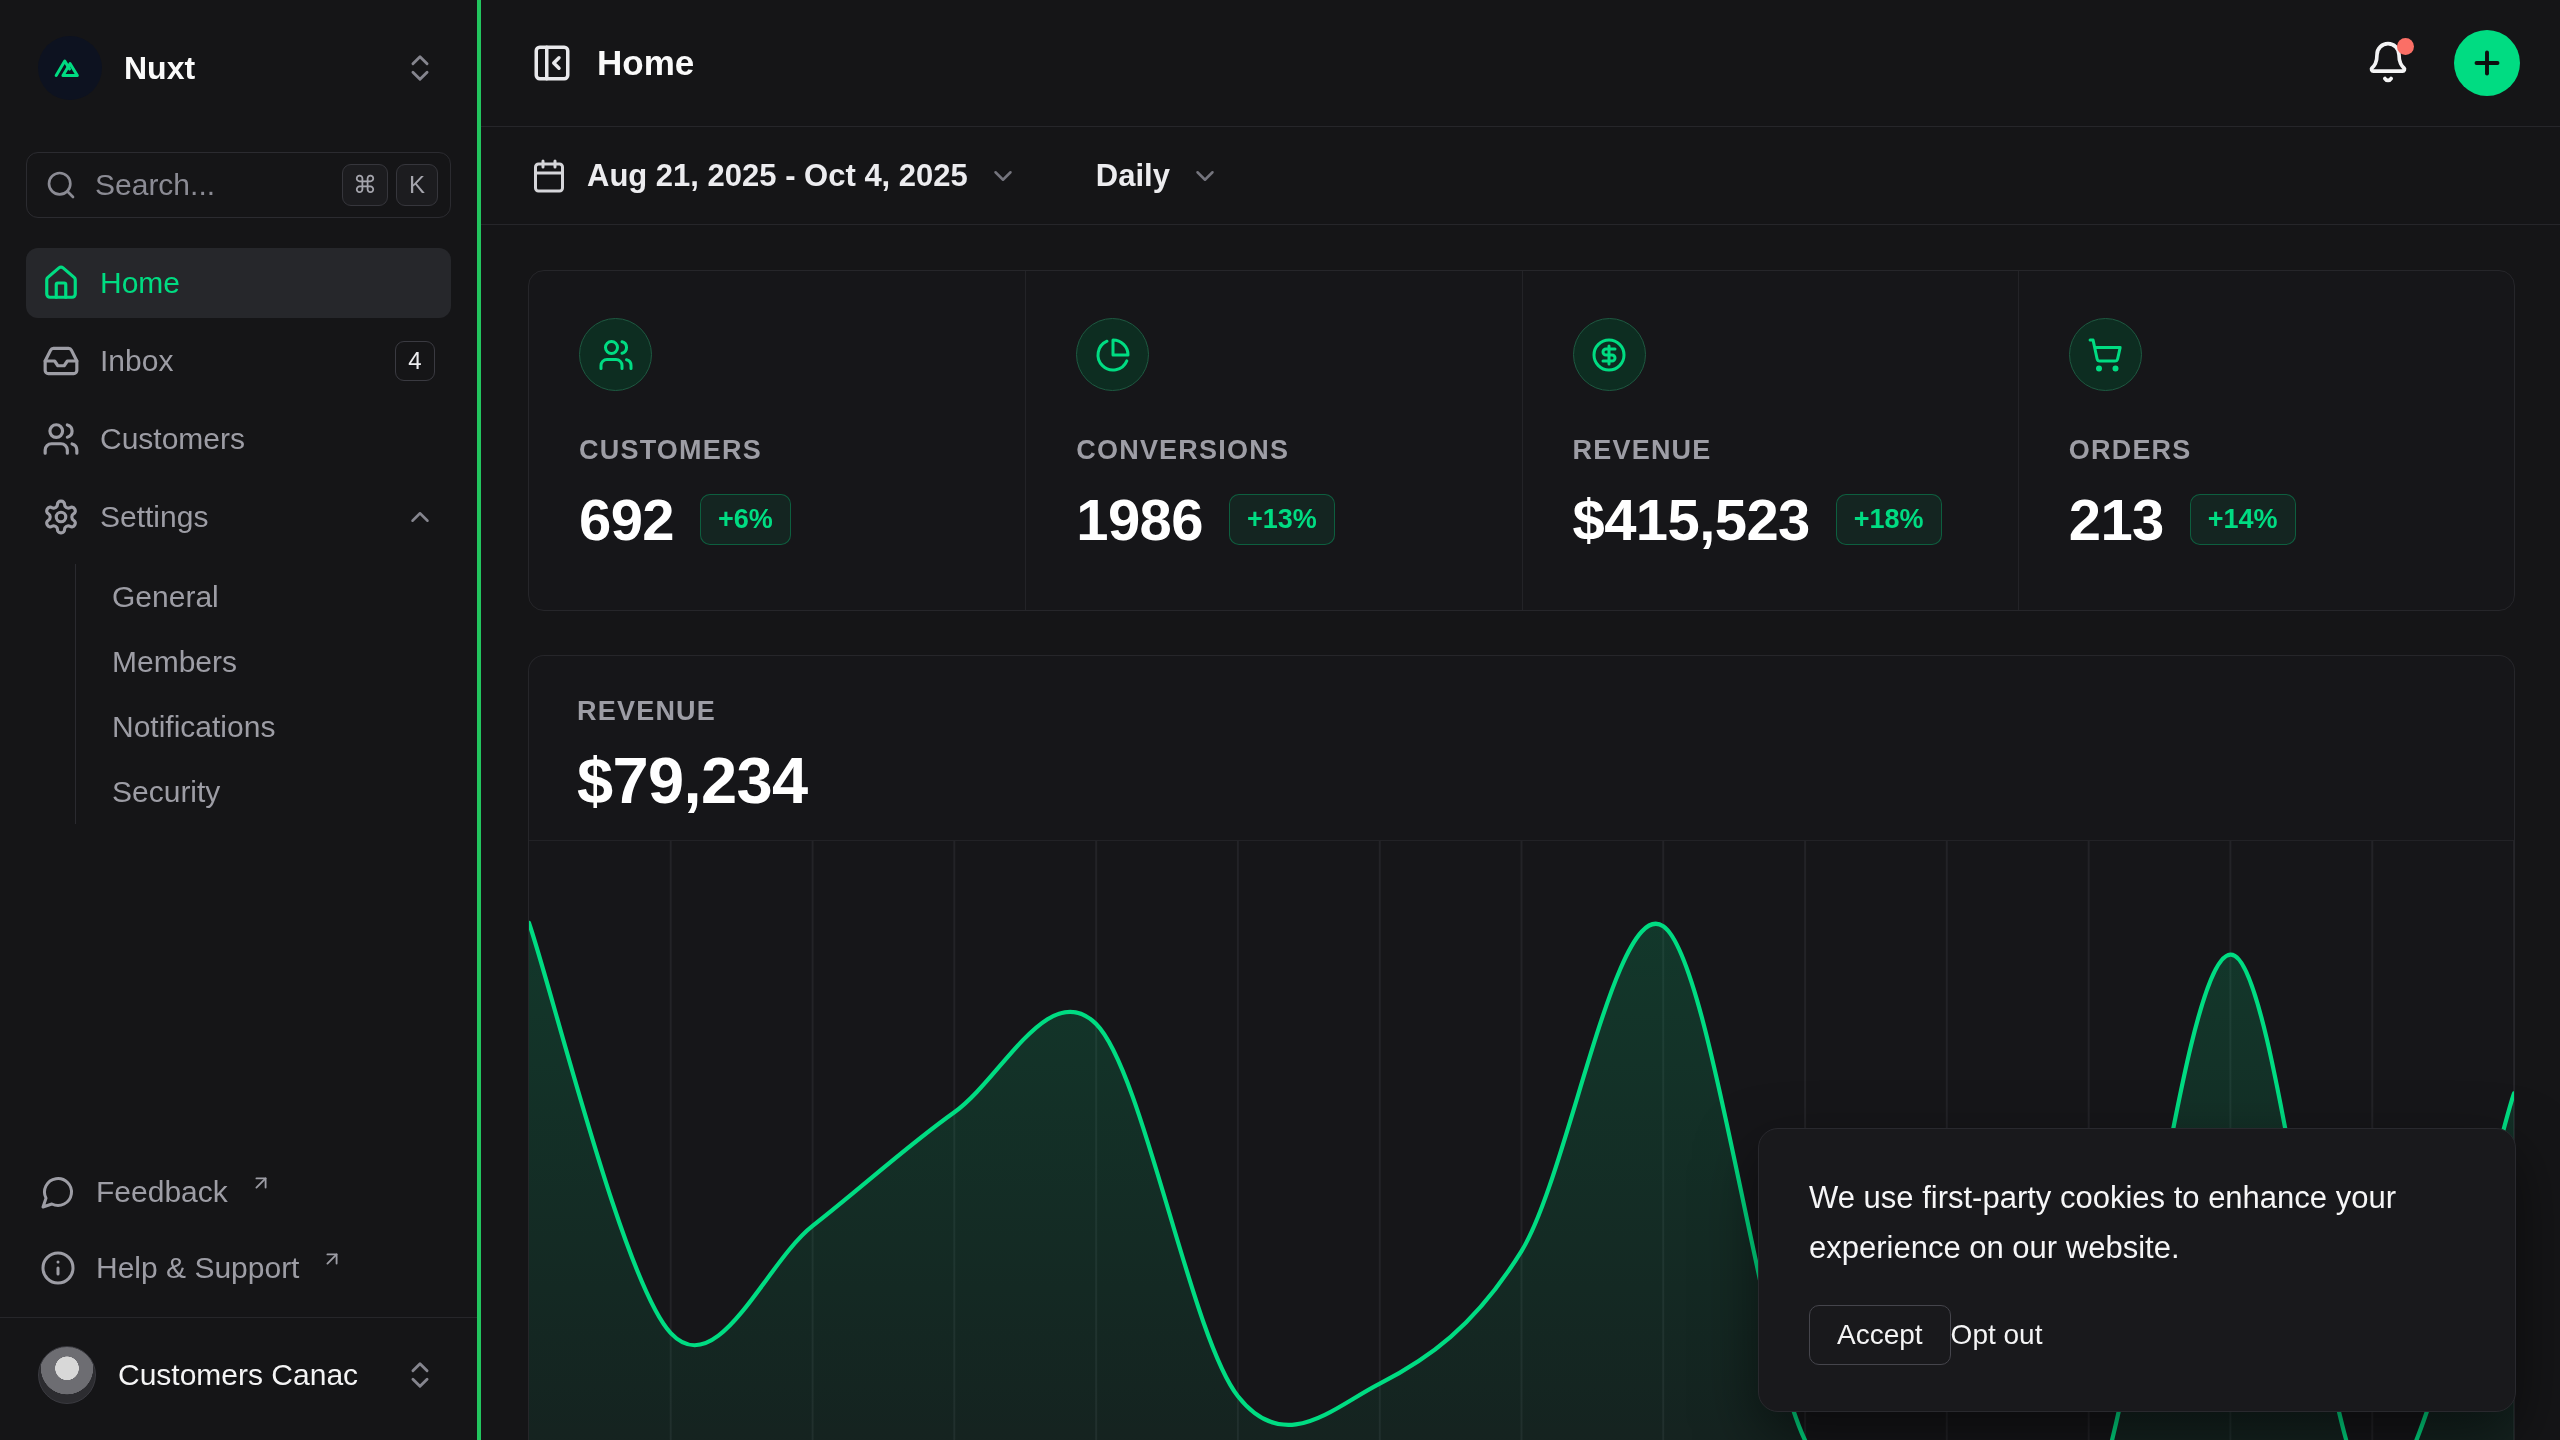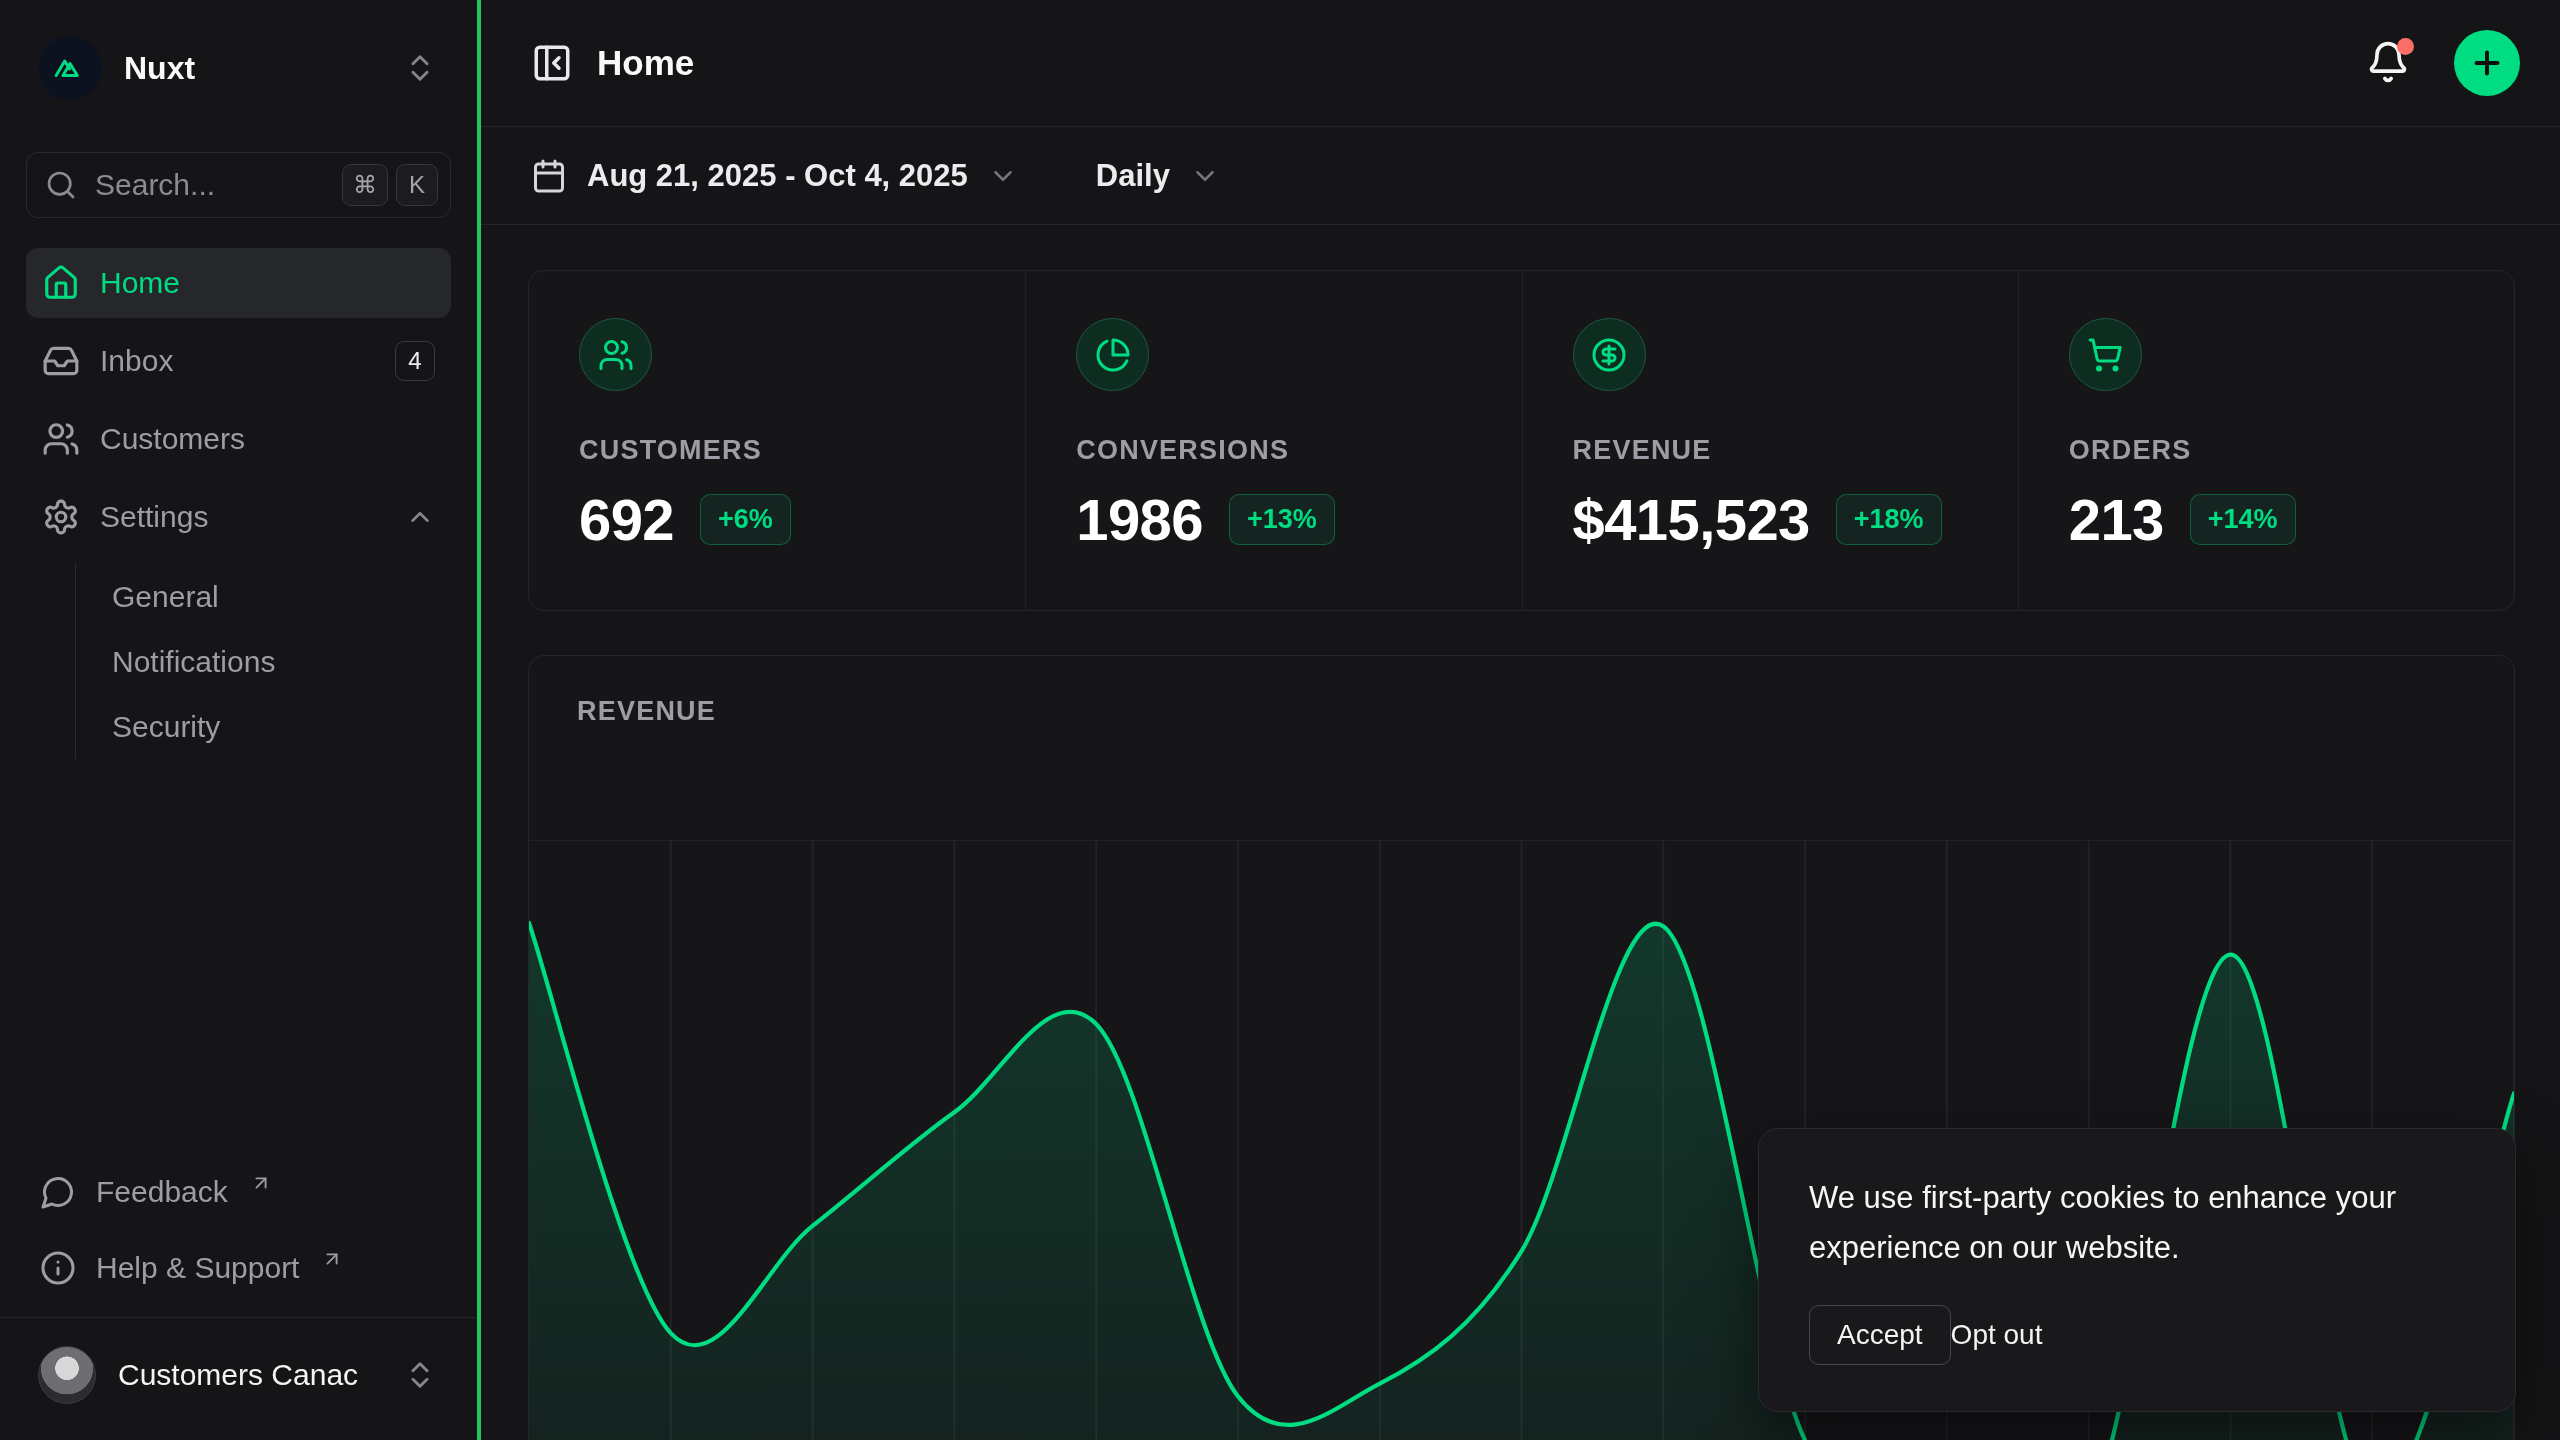--- a/index.html
+++ b/index.html
@@ -261,20 +261,21 @@
       <span class="lbl">Settings</span>
       <span class="nav-caret ico">
         <svg width="30" height="30" viewBox="0 0 24 24" fill="none" stroke="currentColor" stroke-width="2" stroke-linecap="round" stroke-linejoin="round">
           <path d="m18 15-6-6-6 6"></path>
         </svg>
       </span>
     </div>
 
     <div class="subnav">
       <div class="subnav-item">General</div>
+      <div class="subnav-item">Members</div>
       <div class="subnav-item">Notifications</div>
       <div class="subnav-item">Security</div>
     </div>
   </nav>
 
   <div class="flex-spacer"></div>
 
   <div class="side-foot">
     <div class="foot-link">
       <span class="ico">
@@ -440,20 +441,21 @@
         <div class="stat-value-row">
           <span class="stat-value">213</span>
           <span class="delta-badge">+14%</span>
         </div>
       </div>
     </section>
 
     <section class="revenue-card">
       <div class="rev-head">
         <div class="rev-label">REVENUE</div>
+        <div class="rev-value">$79,234</div>
       </div>
       <div class="chart-area">
         <svg id="rev-chart" viewBox="0 0 1983 634" preserveAspectRatio="none">
     <defs>
       <linearGradient id="revgrad" x1="0" y1="0" x2="0" y2="1">
         <stop offset="0" stop-color="#00dc82" stop-opacity="0.17"></stop>
         <stop offset="1" stop-color="#00dc82" stop-opacity="0.03"></stop>
       </linearGradient>
     </defs>
     <line x1="141.6" y1="0" x2="141.6" y2="634" stroke="#232327" stroke-width="2"></line>

